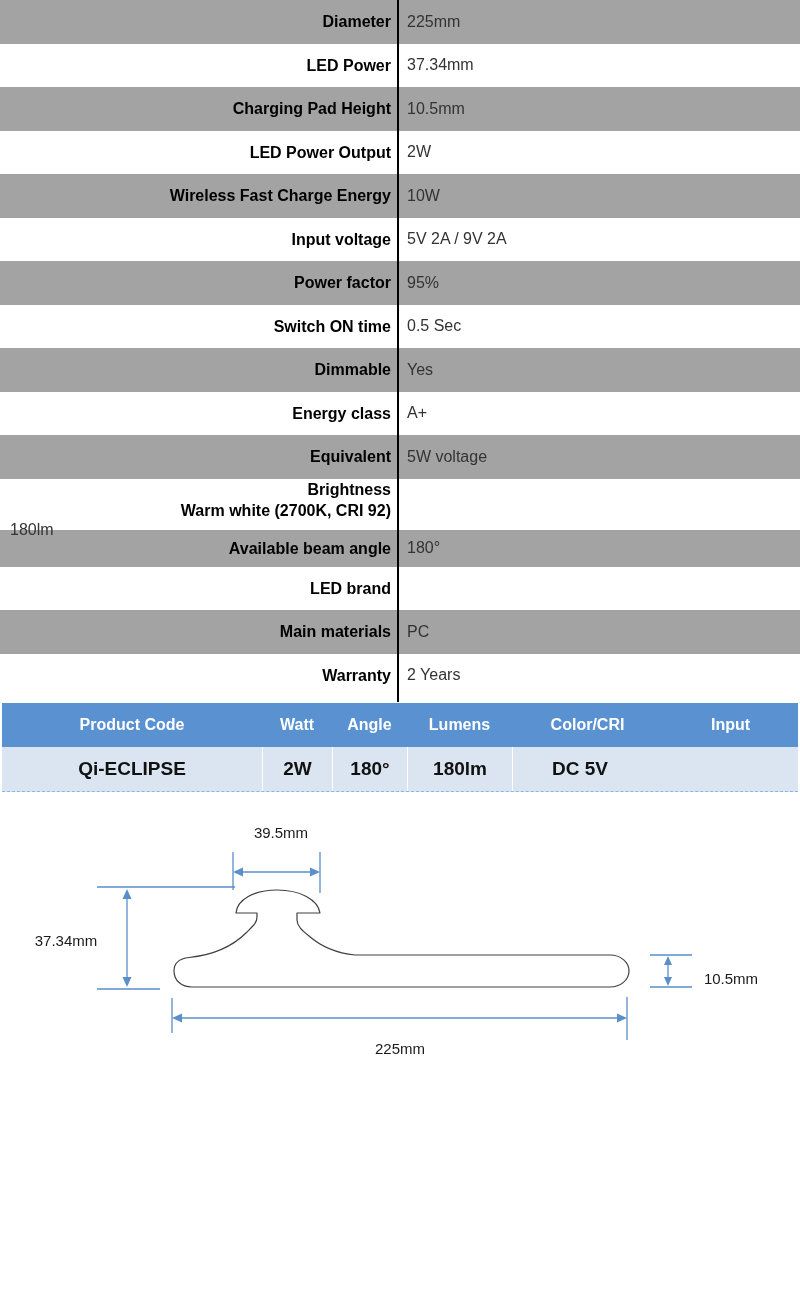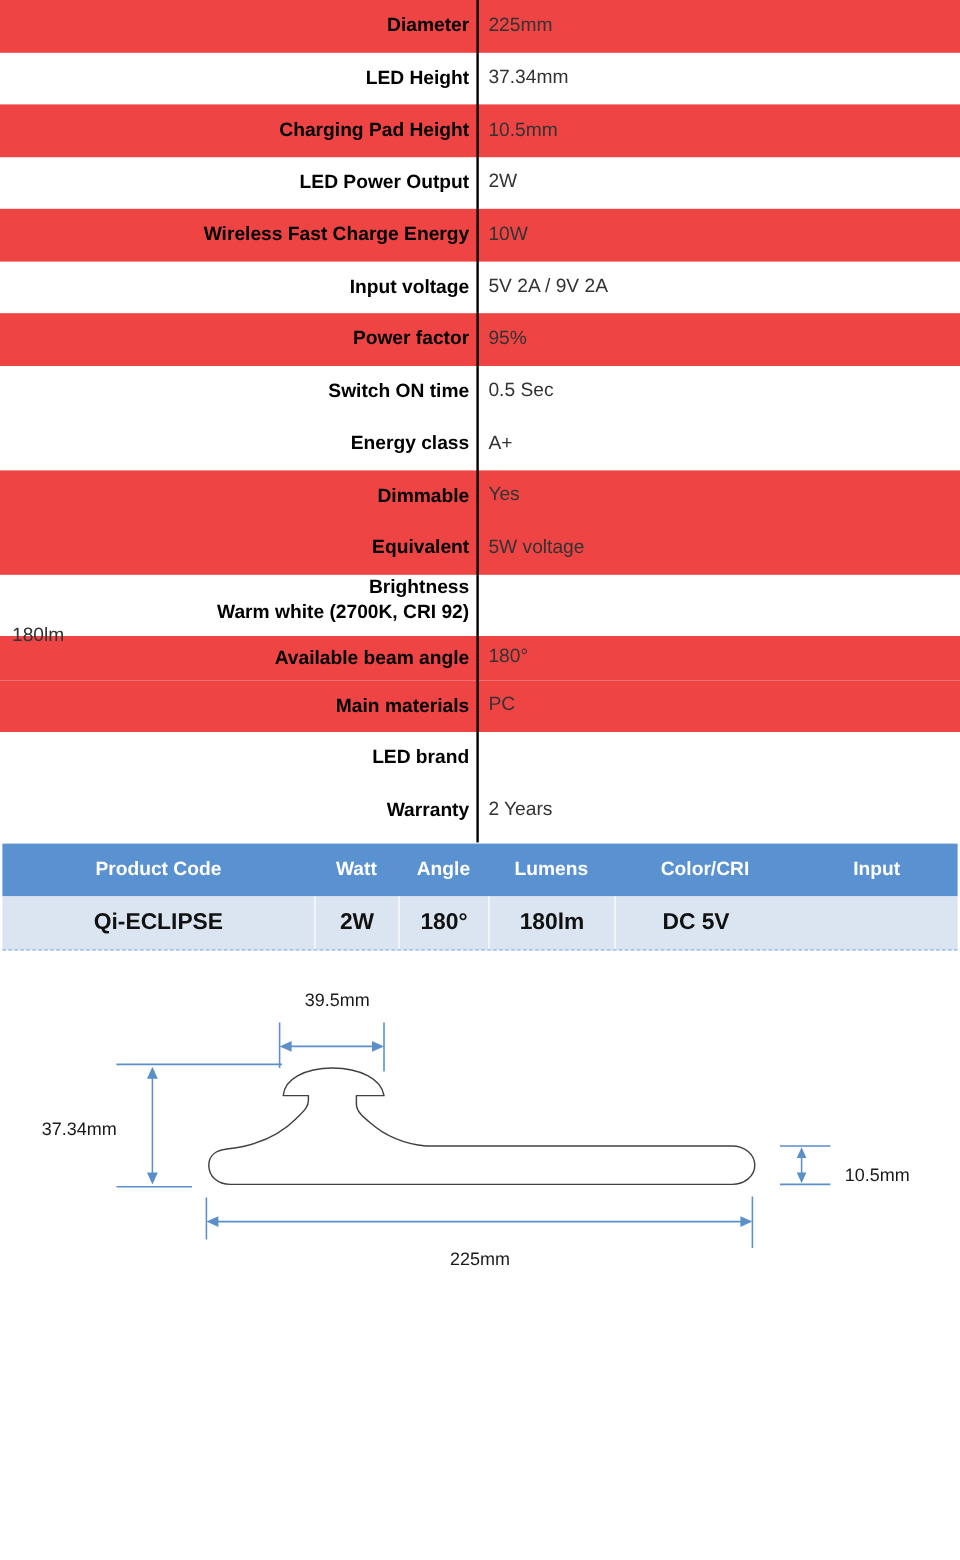--- a/index.html
+++ b/index.html
@@ -1,21 +1,21 @@
 <!DOCTYPE html>
 <html><head>
 <meta charset="utf-8">
 <style>
   html,body{margin:0;padding:0;background:#fff;}
   .page{position:relative;width:800px;height:1300px;background:#ffffff;overflow:hidden;
         font-family:"Liberation Sans",sans-serif;}
   
   .spec-table{position:absolute;top:0;left:0;width:800px;}
   .spec-row{display:flex;width:100%;height:43.5px;}
-  .spec-row.shaded{background:#ef4444;}
+  .spec-row.shaded{background:#a3a3a3;}
   .spec-row.tall{height:51px;flex-direction:column;}
   .spec-row.short{height:37px;}
   .spec-label{width:397px;box-sizing:border-box;display:flex;flex-direction:column;
               justify-content:center;align-items:flex-end;padding-right:6px;
               font-weight:bold;font-size:16px;color:#000;text-align:right;line-height:21px;}
   .spec-value{flex:1;display:flex;align-items:center;padding-left:10px;
               font-size:16px;color:#333;}
   .spec-row.tall .spec-value{align-items:flex-end;box-sizing:border-box;padding-bottom:9px;}
   .divider{position:absolute;left:397px;top:0;width:2px;height:702px;background:#000;}
   
@@ -43,21 +43,21 @@
   <div class="spec-table">
 
     <div class="spec-row shaded">
       <div class="spec-label">
           <span>Diameter</span>
         </div>
       <div class="spec-value">225mm</div>
     </div>
     <div class="spec-row">
       <div class="spec-label">
-          <span>LED Height</span>
+          <span>LED Power</span>
         </div>
       <div class="spec-value">37.34mm</div>
     </div>
     <div class="spec-row shaded">
       <div class="spec-label">
           <span>Charging Pad Height</span>
         </div>
       <div class="spec-value">10.5mm</div>
     </div>
     <div class="spec-row">
@@ -83,62 +83,62 @@
           <span>Power factor</span>
         </div>
       <div class="spec-value">95%</div>
     </div>
     <div class="spec-row">
       <div class="spec-label">
           <span>Switch ON time</span>
         </div>
       <div class="spec-value">0.5 Sec</div>
     </div>
+    <div class="spec-row shaded">
+      <div class="spec-label">
+          <span>Dimmable</span>
+        </div>
+      <div class="spec-value">Yes</div>
+    </div>
     <div class="spec-row">
       <div class="spec-label">
           <span>Energy class</span>
         </div>
       <div class="spec-value">A+</div>
-    </div>
-    <div class="spec-row shaded">
-      <div class="spec-label">
-          <span>Dimmable</span>
-        </div>
-      <div class="spec-value">Yes</div>
     </div>
     <div class="spec-row shaded">
       <div class="spec-label">
           <span>Equivalent</span>
         </div>
       <div class="spec-value">5W voltage</div>
     </div>
     <div class="spec-row tall">
       <div class="spec-label">
         <span>Brightness</span>
         <span>Warm white (2700K, CRI 92)</span>
       </div>
       <div class="spec-value">180lm</div>
     </div>
     <div class="spec-row short shaded">
       <div class="spec-label">
           <span>Available beam angle</span>
         </div>
       <div class="spec-value">180°</div>
     </div>
+    <div class="spec-row">
+      <div class="spec-label">
+          <span>LED brand</span>
+        </div>
+      <div class="spec-value"></div>
+    </div>
     <div class="spec-row shaded">
       <div class="spec-label">
           <span>Main materials</span>
         </div>
       <div class="spec-value">PC</div>
-    </div>
-    <div class="spec-row">
-      <div class="spec-label">
-          <span>LED brand</span>
-        </div>
-      <div class="spec-value"></div>
     </div>
     <div class="spec-row">
       <div class="spec-label">
           <span>Warranty</span>
         </div>
       <div class="spec-value">2 Years</div>
     </div>
   </div>
 
   <div class="divider"></div>

